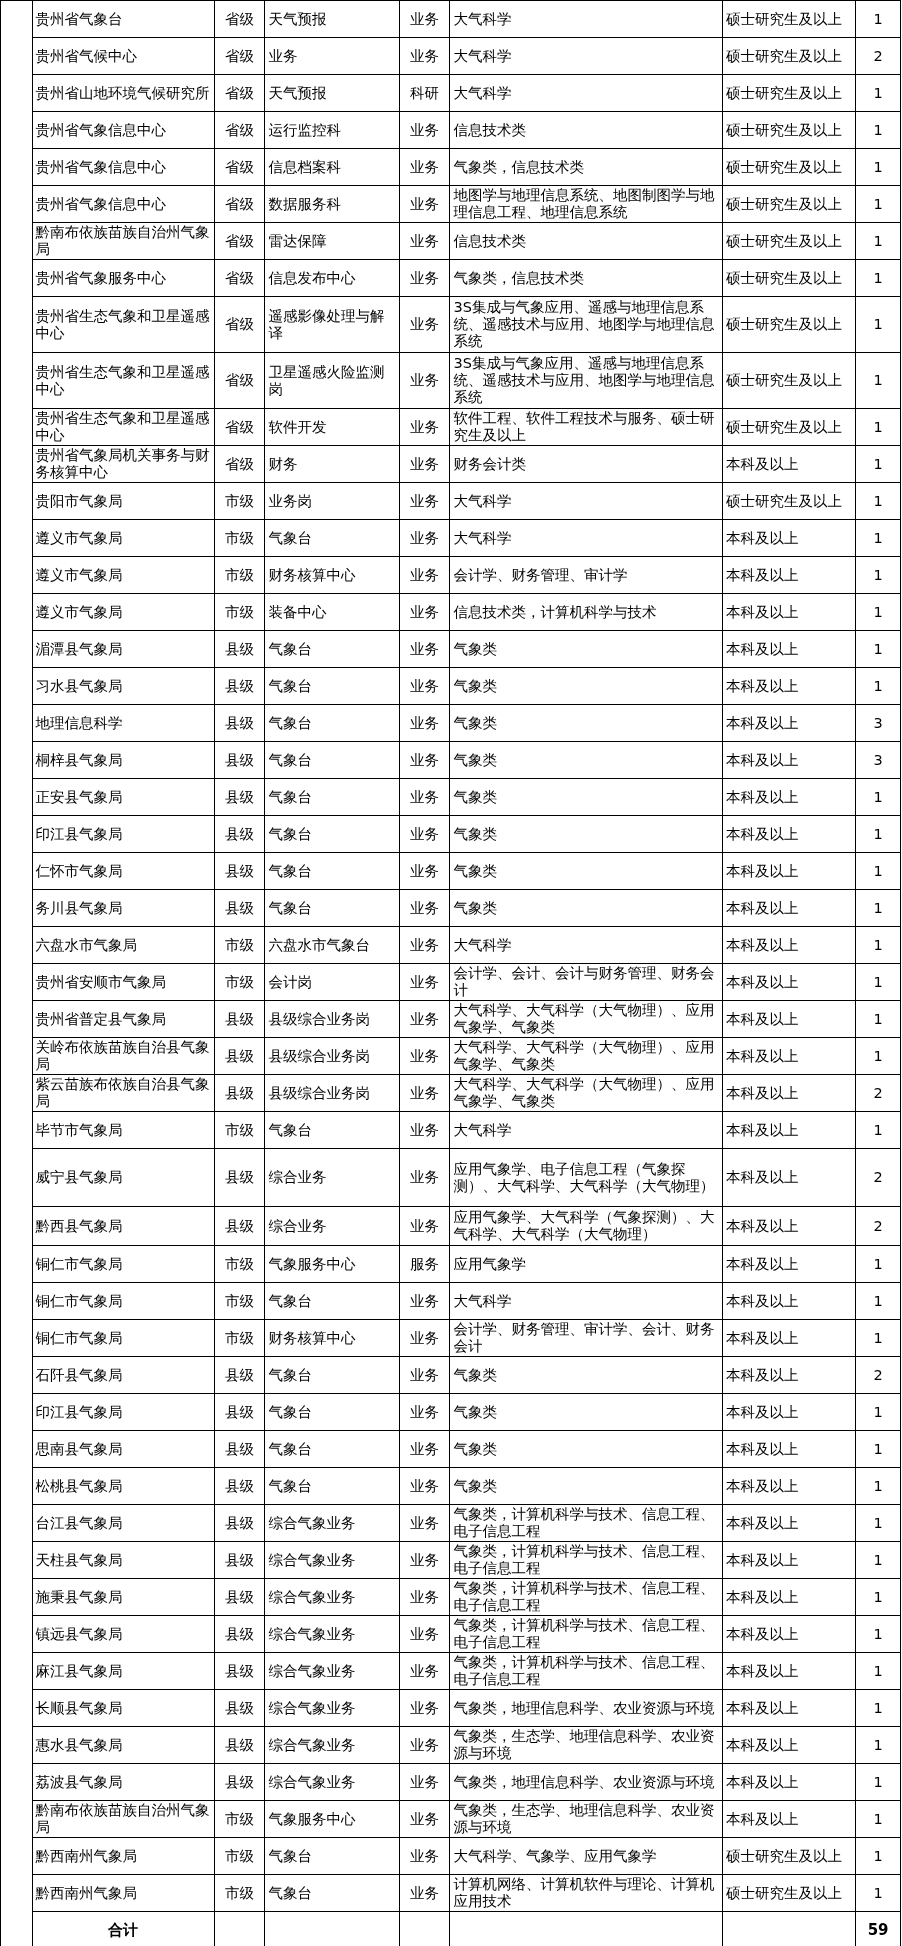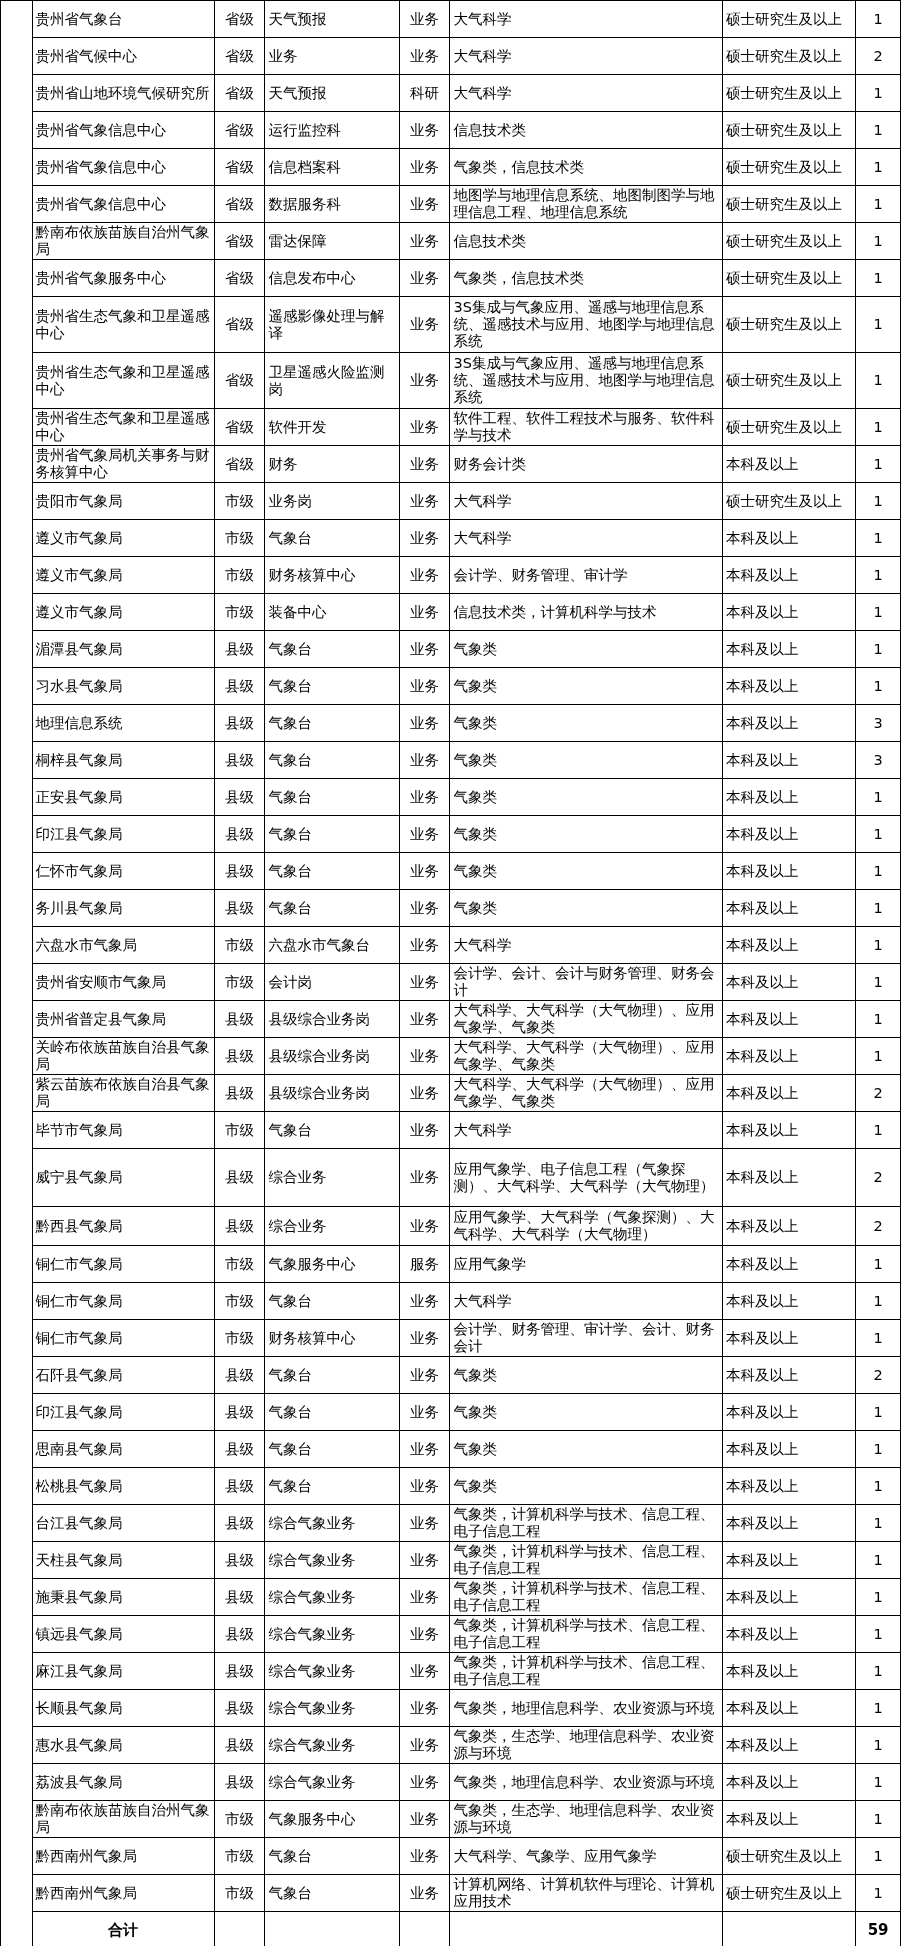--- a/index.html
+++ b/index.html
@@ -112,21 +112,21 @@
         <td class="c-type">业务</td>
         <td class="c-major">3S集成与气象应用、遥感与地理信息系统、遥感技术与应用、地图学与地理信息系统</td>
         <td class="c-edu">硕士研究生及以上</td>
         <td class="c-num">1</td>
       </tr>
       <tr style="height: 37px;">
         <td class="c-unit">贵州省生态气象和卫星遥感中心</td>
         <td class="c-level">省级</td>
         <td class="c-post">软件开发</td>
         <td class="c-type">业务</td>
-        <td class="c-major">软件工程、软件工程技术与服务、软件科学与技术</td>
+        <td class="c-major">软件工程、软件工程技术与服务、硕士研究生及以上</td>
         <td class="c-edu">硕士研究生及以上</td>
         <td class="c-num">1</td>
       </tr>
       <tr style="height: 37px;">
         <td class="c-unit">贵州省气象局机关事务与财务核算中心</td>
         <td class="c-level">省级</td>
         <td class="c-post">财务</td>
         <td class="c-type">业务</td>
         <td class="c-major">财务会计类</td>
         <td class="c-edu">本科及以上</td>
@@ -180,21 +180,21 @@
       <tr style="height: 37px;">
         <td class="c-unit">习水县气象局</td>
         <td class="c-level">县级</td>
         <td class="c-post">气象台</td>
         <td class="c-type">业务</td>
         <td class="c-major">气象类</td>
         <td class="c-edu">本科及以上</td>
         <td class="c-num">1</td>
       </tr>
       <tr style="height: 37px;">
-        <td class="c-unit">地理信息系统</td>
+        <td class="c-unit">地理信息科学</td>
         <td class="c-level">县级</td>
         <td class="c-post">气象台</td>
         <td class="c-type">业务</td>
         <td class="c-major">气象类</td>
         <td class="c-edu">本科及以上</td>
         <td class="c-num">3</td>
       </tr>
       <tr style="height: 37px;">
         <td class="c-unit">桐梓县气象局</td>
         <td class="c-level">县级</td>

